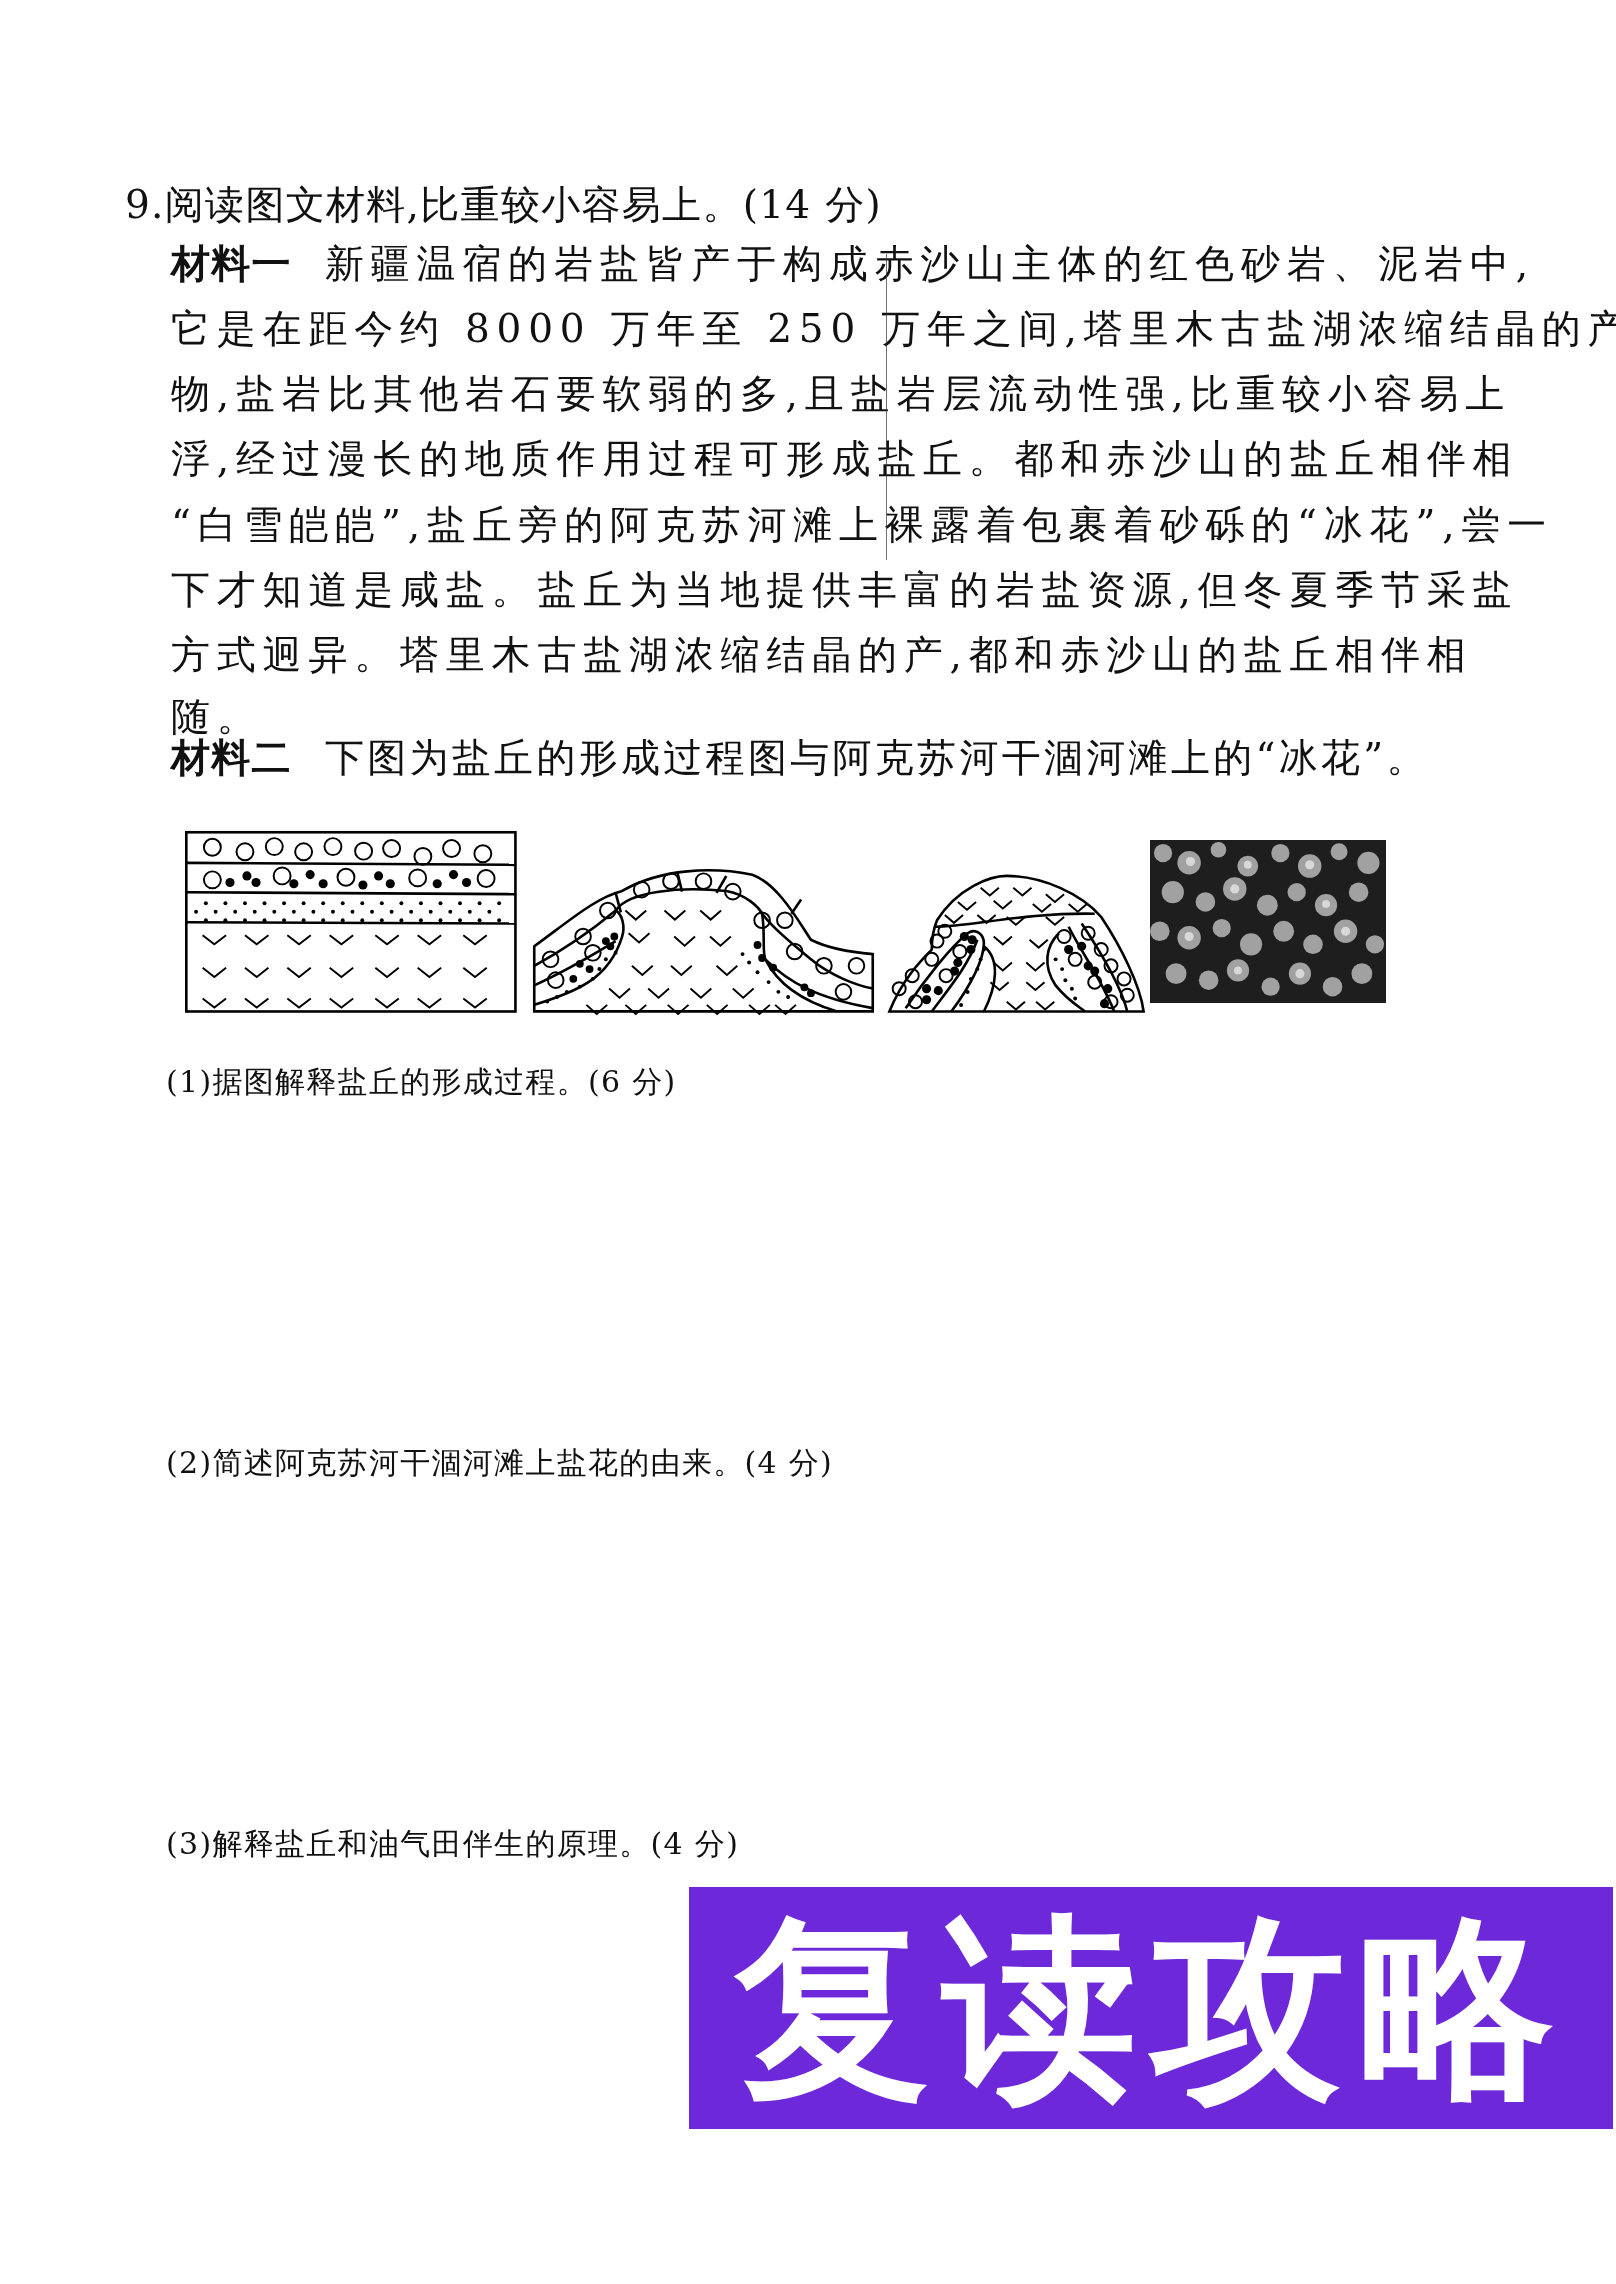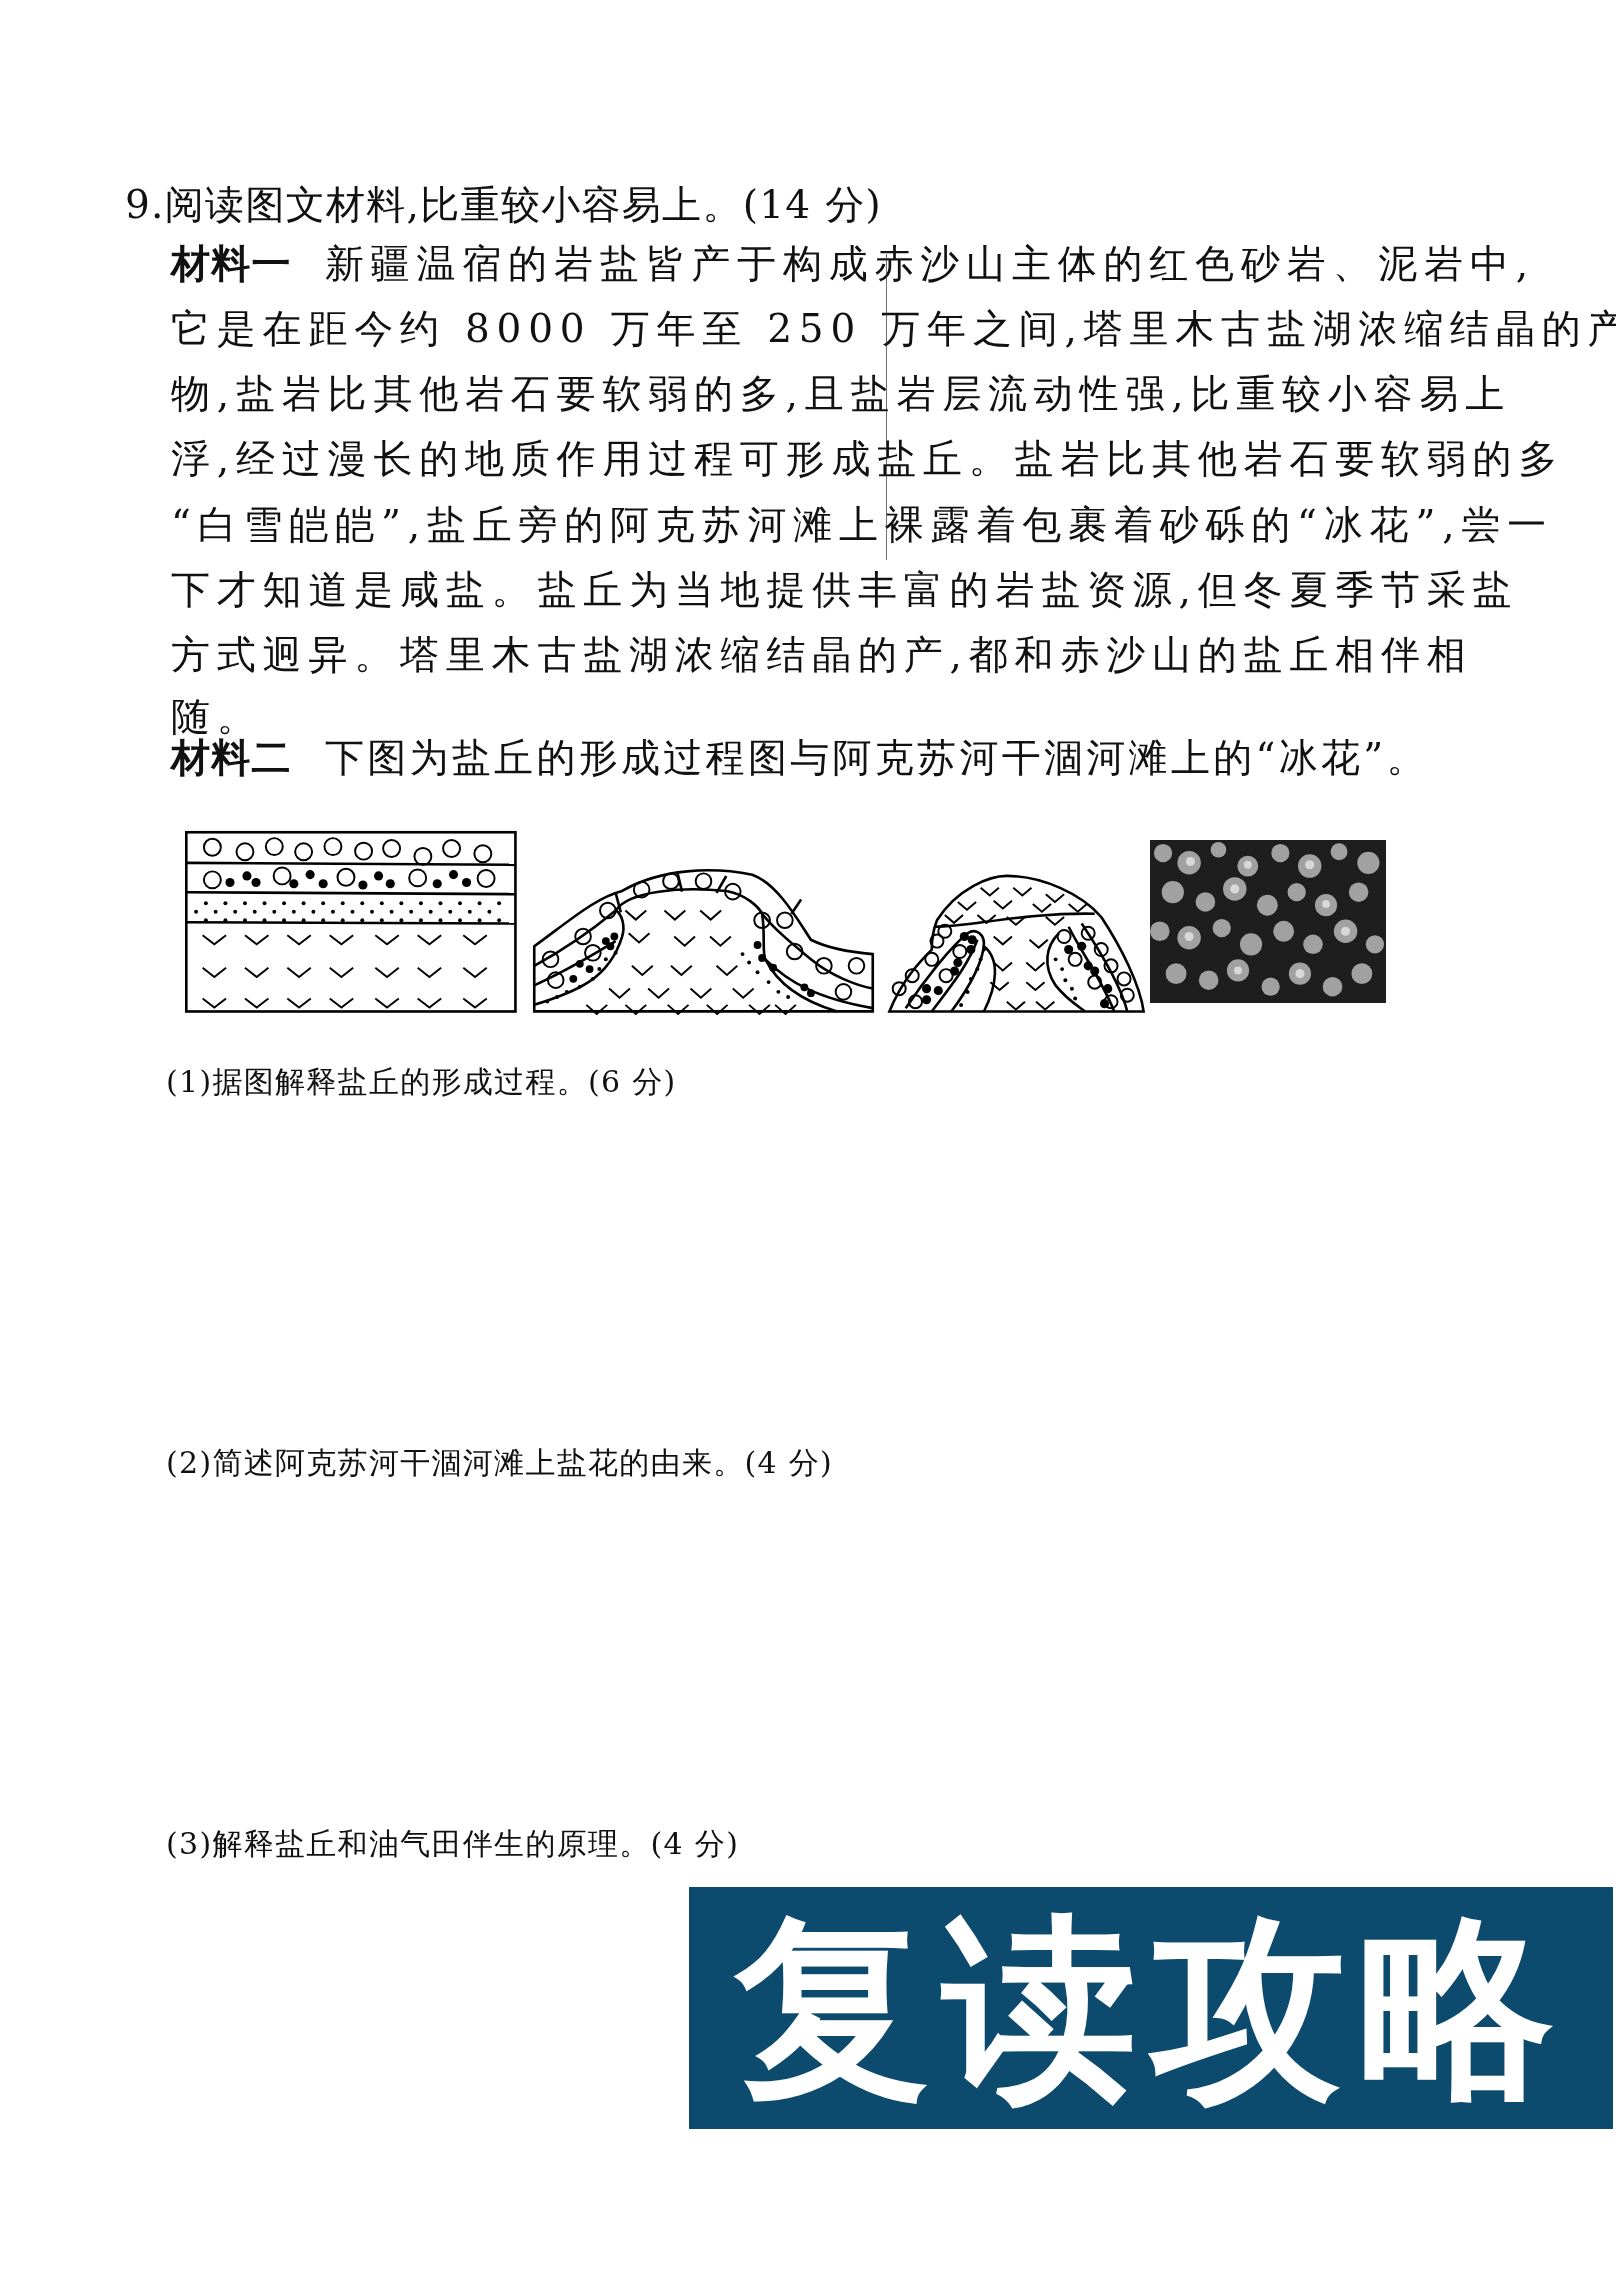--- a/index.html
+++ b/index.html
@@ -7,38 +7,38 @@
          font-family: "DejaVu Serif", "Liberation Serif", serif; color: #111; }
   .line { position: absolute; white-space: nowrap; font-size: 39px; line-height: 52px; letter-spacing: 3.9px; }
   .q-header { left: 125px; top: 179px; letter-spacing: 1.3px; }
   .mat-label { font-family: "DejaVu Sans", "Liberation Sans", sans-serif; font-weight: bold; letter-spacing: 1.3px; margin-right: 33px; }
   .para-line { left: 171px; letter-spacing: 6.8px; }
   .sub-q { left: 166px; font-size: 30px; letter-spacing: 1.3px; }
   .figure { position: absolute; left: 176px; top: 822px; width: 1225px; height: 195px; }
   .fig-panel { position: absolute; }
   .pencil-line { position: absolute; left: 886px; top: 254px; width: 1.3px; height: 306px; background: #333; opacity: 0.7; }
   .banner { position: absolute; left: 689px; top: 1887px; width: 924px; height: 242px;
-            background: #0c4a6e; display: flex; align-items: center; justify-content: center; }
+            background: #6d28d9; display: flex; align-items: center; justify-content: center; }
   .banner-text { color: #ffffff; font-family: "DejaVu Sans", "Liberation Sans", sans-serif; font-weight: bold;
                  font-size: 195px; line-height: 209px; letter-spacing: 13px; }
   .photo { background: #2a2a2a; overflow: hidden; }
 </style>
 </head>
 <body>
 
 <div class="line q-header">
   <span>9.</span><span>阅读图文材料,比重较小容易上。</span><span>(14 分)</span>
 </div>
 
 <div class="line para-line" style="top:238px;">
   <span class="mat-label">材料一</span><span>新疆温宿的岩盐皆产于构成赤沙山主体的红色砂岩、泥岩中,</span>
 </div>
 <div class="line para-line" style="top:303px;">它是在距今约 8000 万年至 250 万年之间,塔里木古盐湖浓缩结晶的产</div>
 <div class="line para-line" style="top:368px;">物,盐岩比其他岩石要软弱的多,且盐岩层流动性强,比重较小容易上</div>
-<div class="line para-line" style="top:433px;">浮,经过漫长的地质作用过程可形成盐丘。盐岩比其他岩石要软弱的多</div>
+<div class="line para-line" style="top:433px;">浮,经过漫长的地质作用过程可形成盐丘。都和赤沙山的盐丘相伴相</div>
 <div class="line para-line" style="top:499px;">“白雪皑皑”,盐丘旁的阿克苏河滩上裸露着包裹着砂砾的“冰花”,尝一</div>
 <div class="line para-line" style="top:564px;">下才知道是咸盐。盐丘为当地提供丰富的岩盐资源,但冬夏季节采盐</div>
 <div class="line para-line" style="top:629px;">方式迥异。塔里木古盐湖浓缩结晶的产,都和赤沙山的盐丘相伴相</div>
 <div class="line para-line" style="top:691px;">随。</div>
 
 <div class="pencil-line"></div>
 
 <div class="line para-line" style="top:732px; letter-spacing:3.3px;">
   <span class="mat-label">材料二</span><span>下图为盐丘的形成过程图与阿克苏河干涸河滩上的“冰花”。</span>
 </div>

